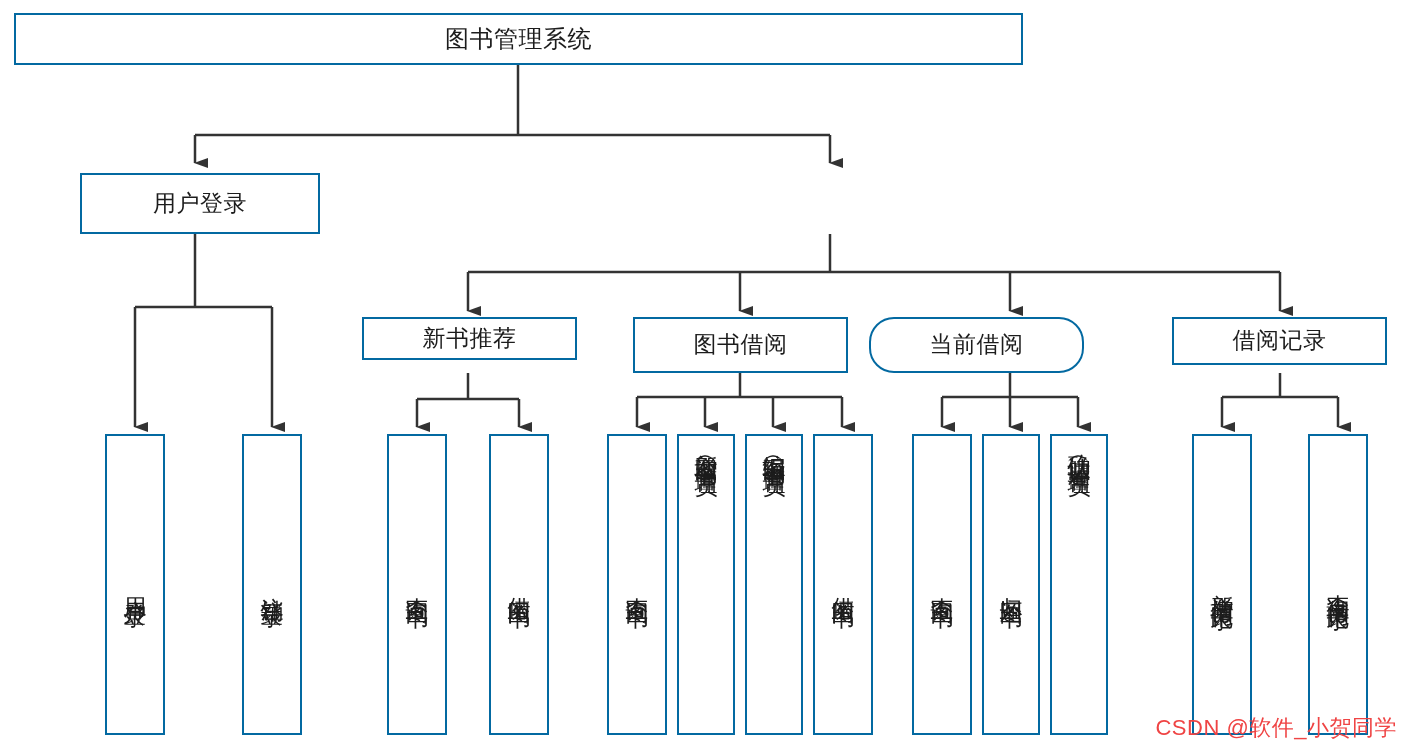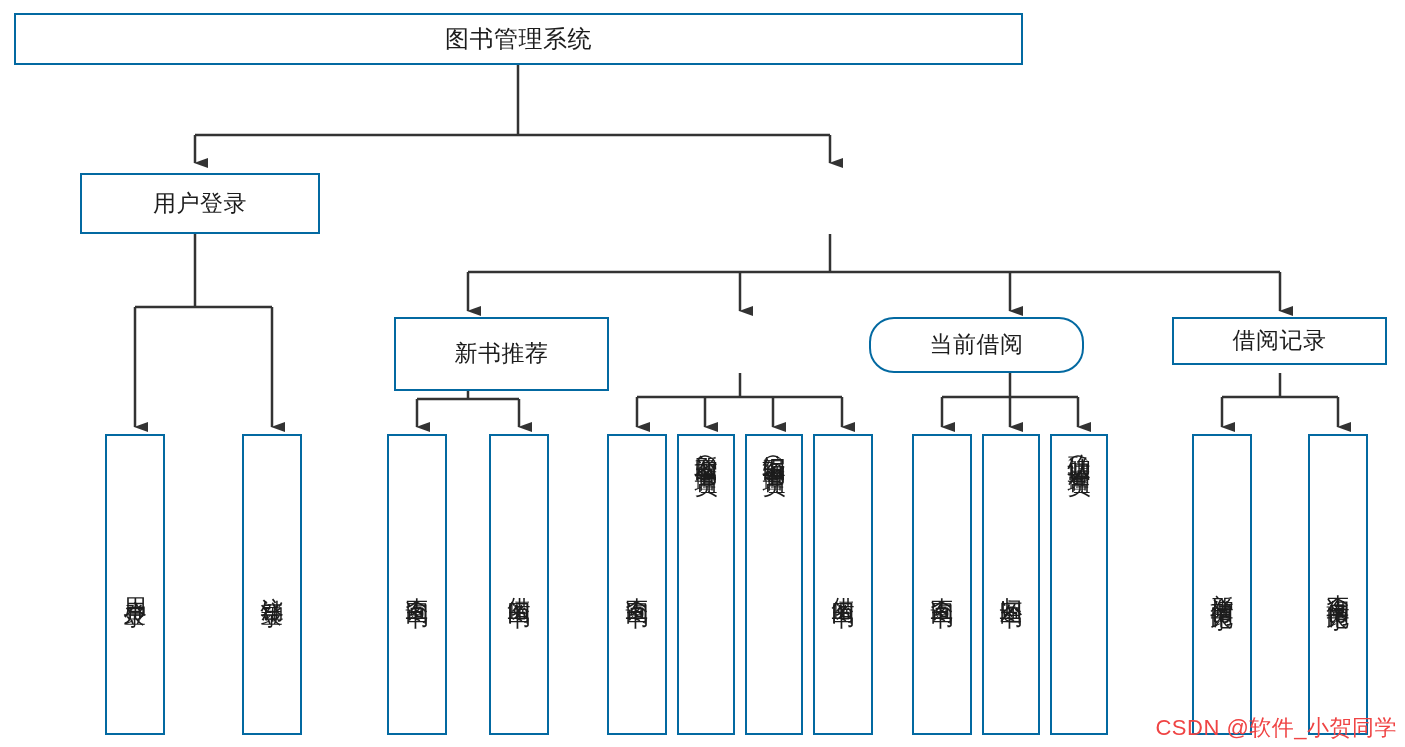--- a/index.html
+++ b/index.html
@@ -122,24 +122,27 @@
 
   <div class="node horiz root" style="left:14px;top:13px;width:1009px;height:52px;">
     <span class="label">图书管理系统</span>
   </div>
 
   <div class="node horiz" style="left:80px;top:173px;width:240px;height:61px;">
     <span class="label">用户登录</span>
   </div>
 
 
-  <div class="node horiz" style="left:362px;top:317px;width:215px;height:74px;margin-left:32px;">
+  <div class="node horiz" style="left:362px;top:317px;width:215px;height:43px;">
     <span class="label">新书推荐</span>
   </div>
 
+  <div class="node horiz" style="left:633px;top:317px;width:215px;height:56px;">
+    <span class="label">图书借阅</span>
+  </div>
 
   <div class="node horiz" style="left:869px;top:317px;width:215px;height:56px;border-radius:25px;">
     <span class="label">当前借阅</span>
   </div>
 
   <div class="node horiz" style="left:1172px;top:317px;width:215px;height:48px;">
     <span class="label">借阅记录</span>
   </div>
 
   <div class="node vert centered" style="left:105px;top:434px;width:60px;height:301px;">

